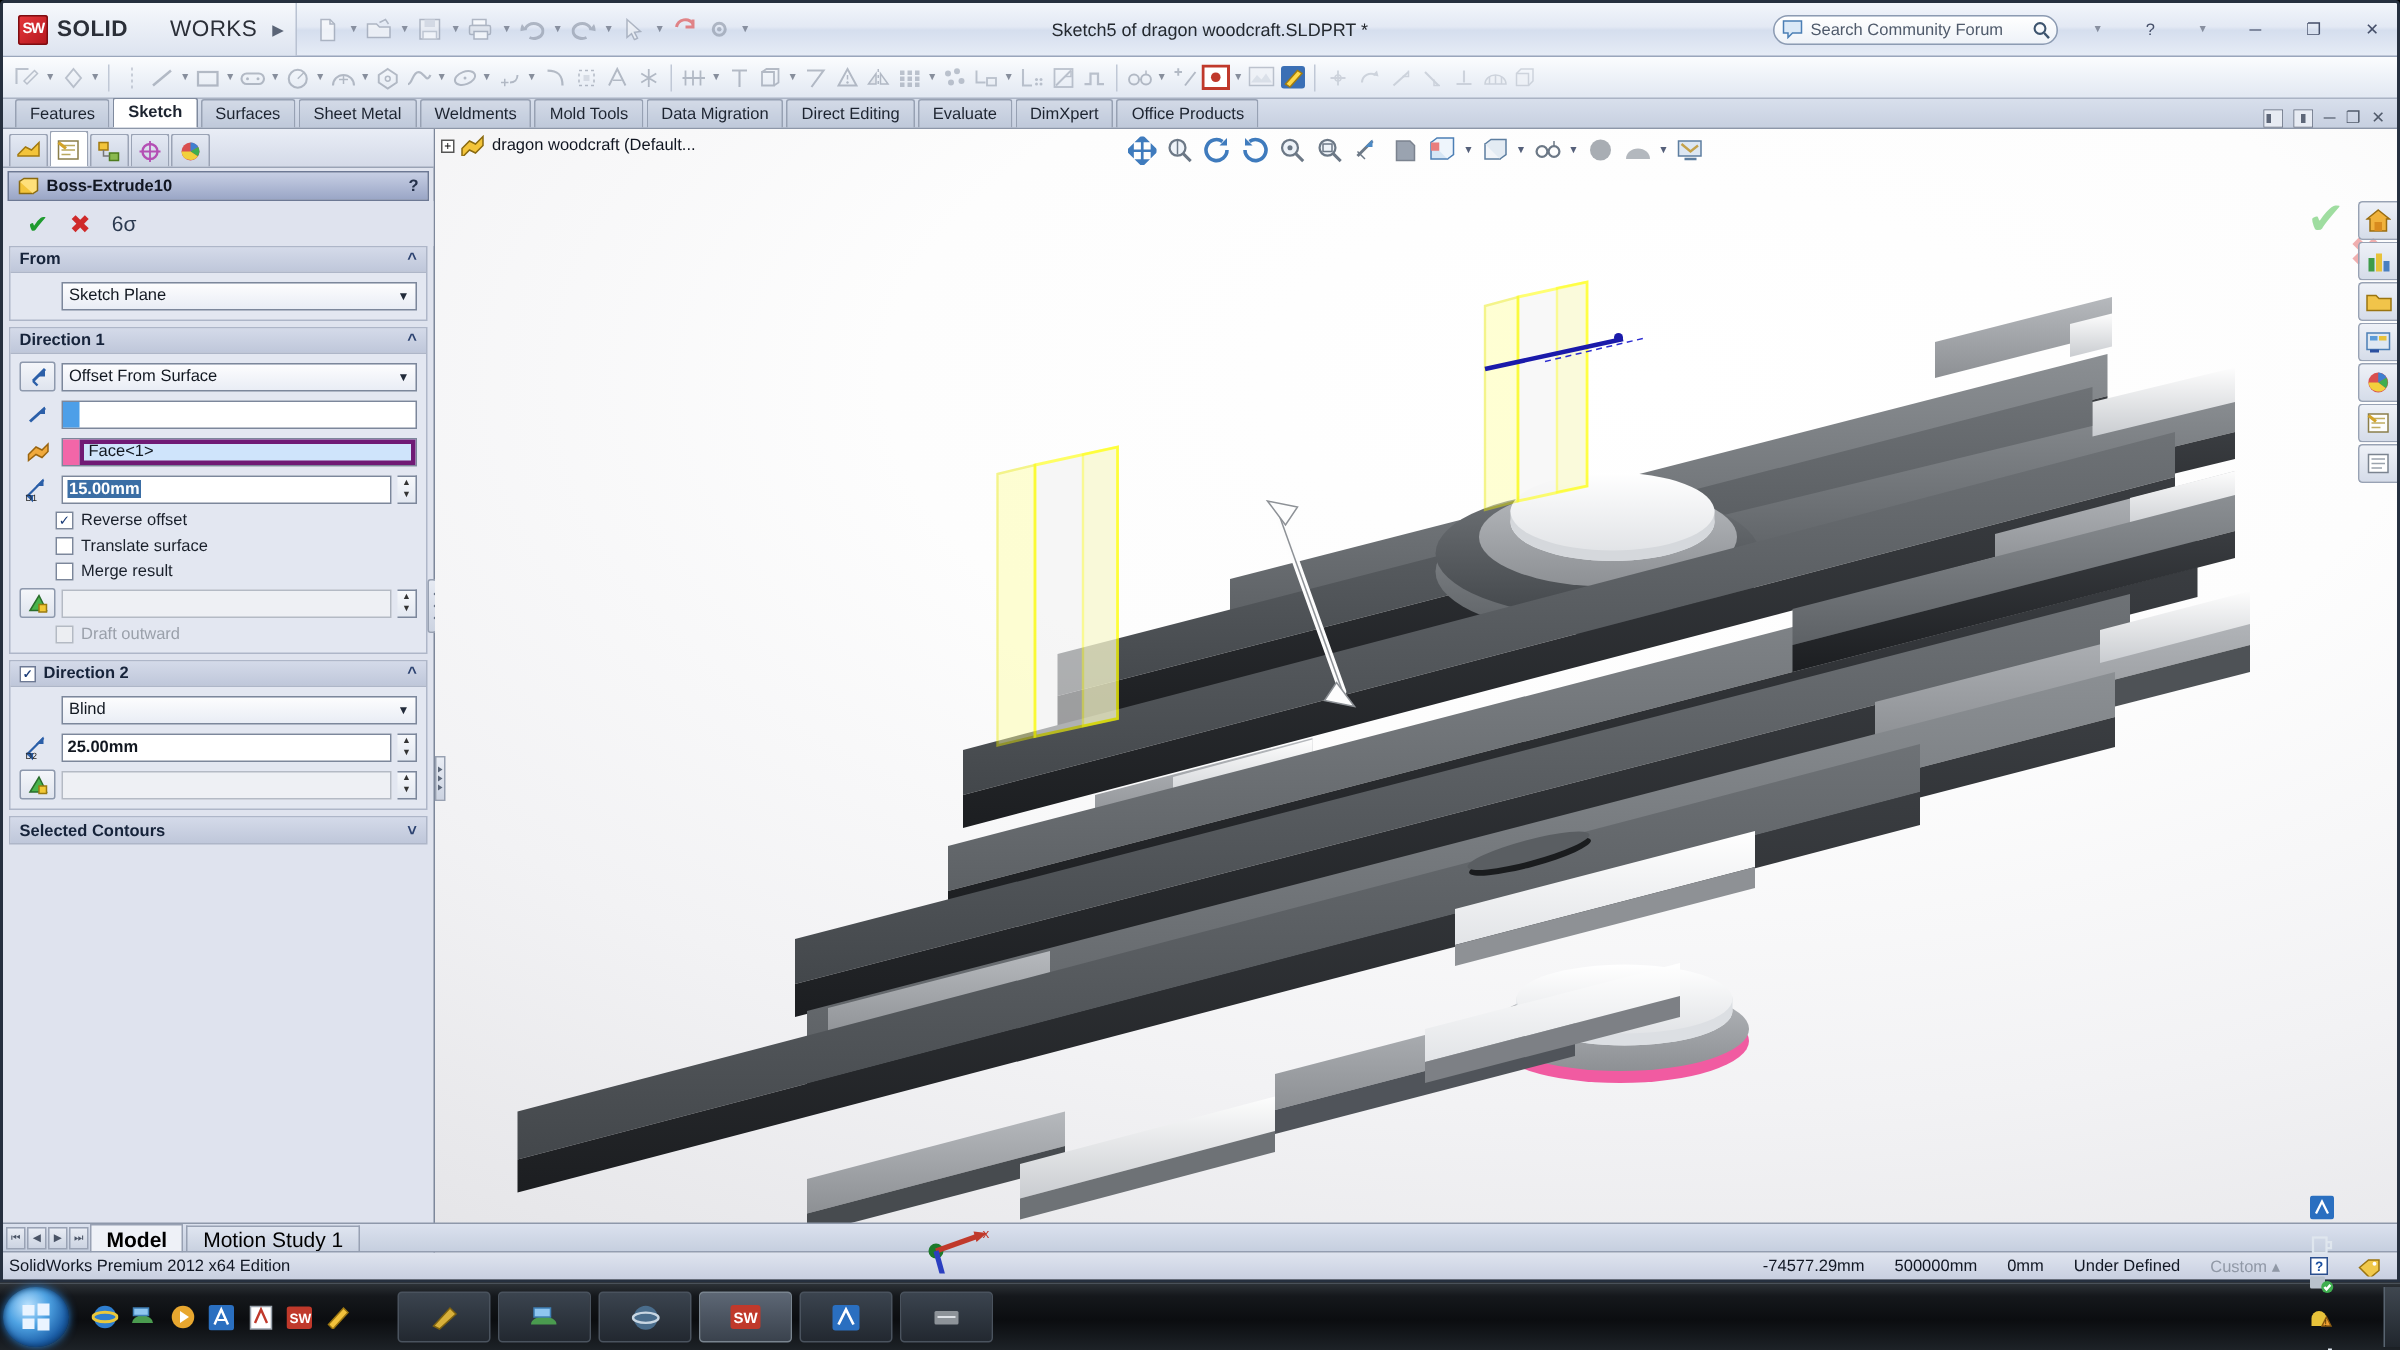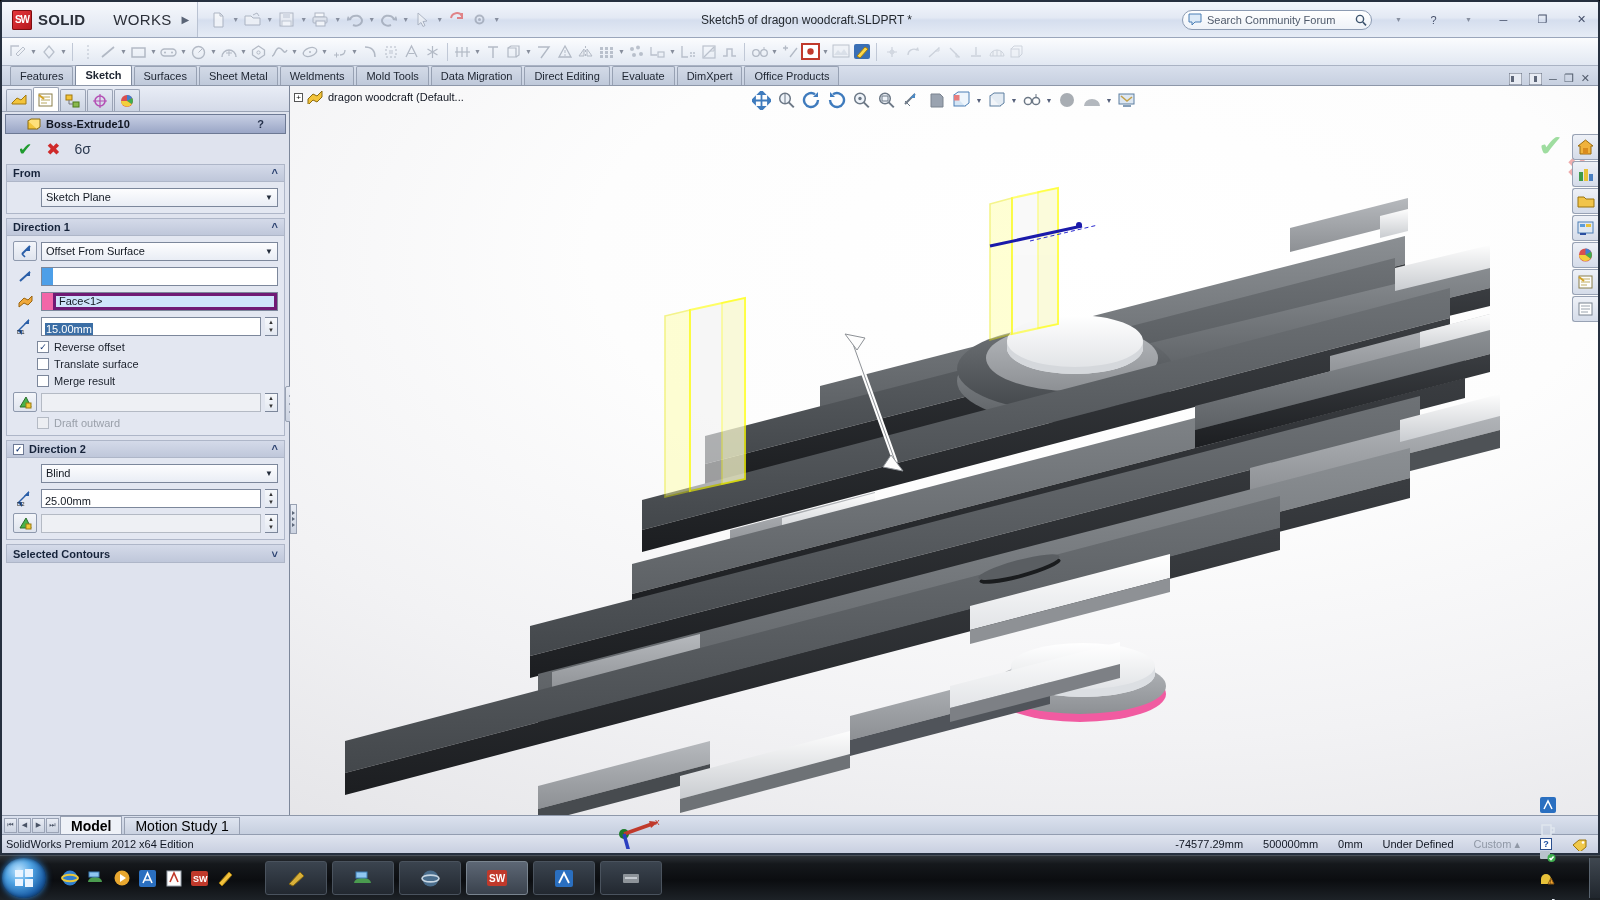--- a/index.html
+++ b/index.html
@@ -98,21 +98,21 @@
     border-bottom:1px solid #9aa3b5;
   }
   .pmtab {
     width:26px; height:22px; display:flex; align-items:center; justify-content:center;
     background:linear-gradient(#e4e9f3,#ccd4e3); border:1px solid #9aa3b5; border-bottom:none;
     border-radius:2px 2px 0 0;
   }
   .pmtab.active { background:#fff; height:24px; }
 
   #pm-header {
-    height:20px; display:flex; align-items:center; gap:5px; padding:0 21px;
+    height:20px; display:flex; align-items:center; gap:5px; padding:0 6px;
     background:linear-gradient(#c7cfe4,#9aa6c6);
     border:1px solid #6d7994; margin:2px 3px 0 3px;
     font-weight:bold; font-size:11px; color:#101521;
   }
   #pm-header .q { margin-left:auto; color:#24304a; font-weight:bold; }
 
   #pm-actions { height:30px; display:flex; align-items:center; gap:14px; padding:0 16px;
                 background:#dfe3ee; }
   .act { font-size:17px; line-height:17px; }
 
@@ -146,22 +146,22 @@
   .fld .swatch { width:11px; height:17px; flex:0 0 11px; }
   .fld .body { flex:1; padding:0 3px; height:100%; display:flex; align-items:center; }
   .fld.picked .body { background:#cfe4fb; border:3px solid #701a75; height:17px; margin:0; }
   .fld.blue .swatch { background:#4d9fe8; }
   .fld.pink .swatch { background:#f266a8; }
 
   .spin { width:13px; height:19px; border:1px solid #7c879b; border-left:none;
           display:flex; flex-direction:column; background:linear-gradient(#f6f8fb,#e3e8f1); }
   .spin div { flex:1; display:flex; align-items:center; justify-content:center; font-size:6px; color:#333; }
   .numfld {
-    flex:1; height:19px; border:1px solid #7c879b; background:#fff; display:flex; align-items:flex-end;
-    padding:0 3px; font-size:11px; color:#121821;
+    flex:1; height:19px; border:1px solid #7c879b; background:#fff; display:flex; align-items:center;
+    padding:0 3px; font-size:11px; color:#121821;font-weight:bold;
   }
   .numfld .hl { background:#3b6ea5; color:#fff; padding:0 1px; }
 
   .chk { display:flex; align-items:center; gap:5px; margin:0 0 5px 24px; font-size:11px; color:#1a202b; }
   .chk .box { width:12px; height:12px; border:1px solid #7c879b; background:#fff;
               display:flex; align-items:center; justify-content:center; font-size:9px; color:#1b3c78; }
   .chk.dis { color:#9aa0aa; }
   .chk.dis .box { background:#eceef2; border-color:#b4bac4; }
 
   .grp-title .cbox { width:11px; height:11px; border:1px solid #6d7994; background:#fff;

